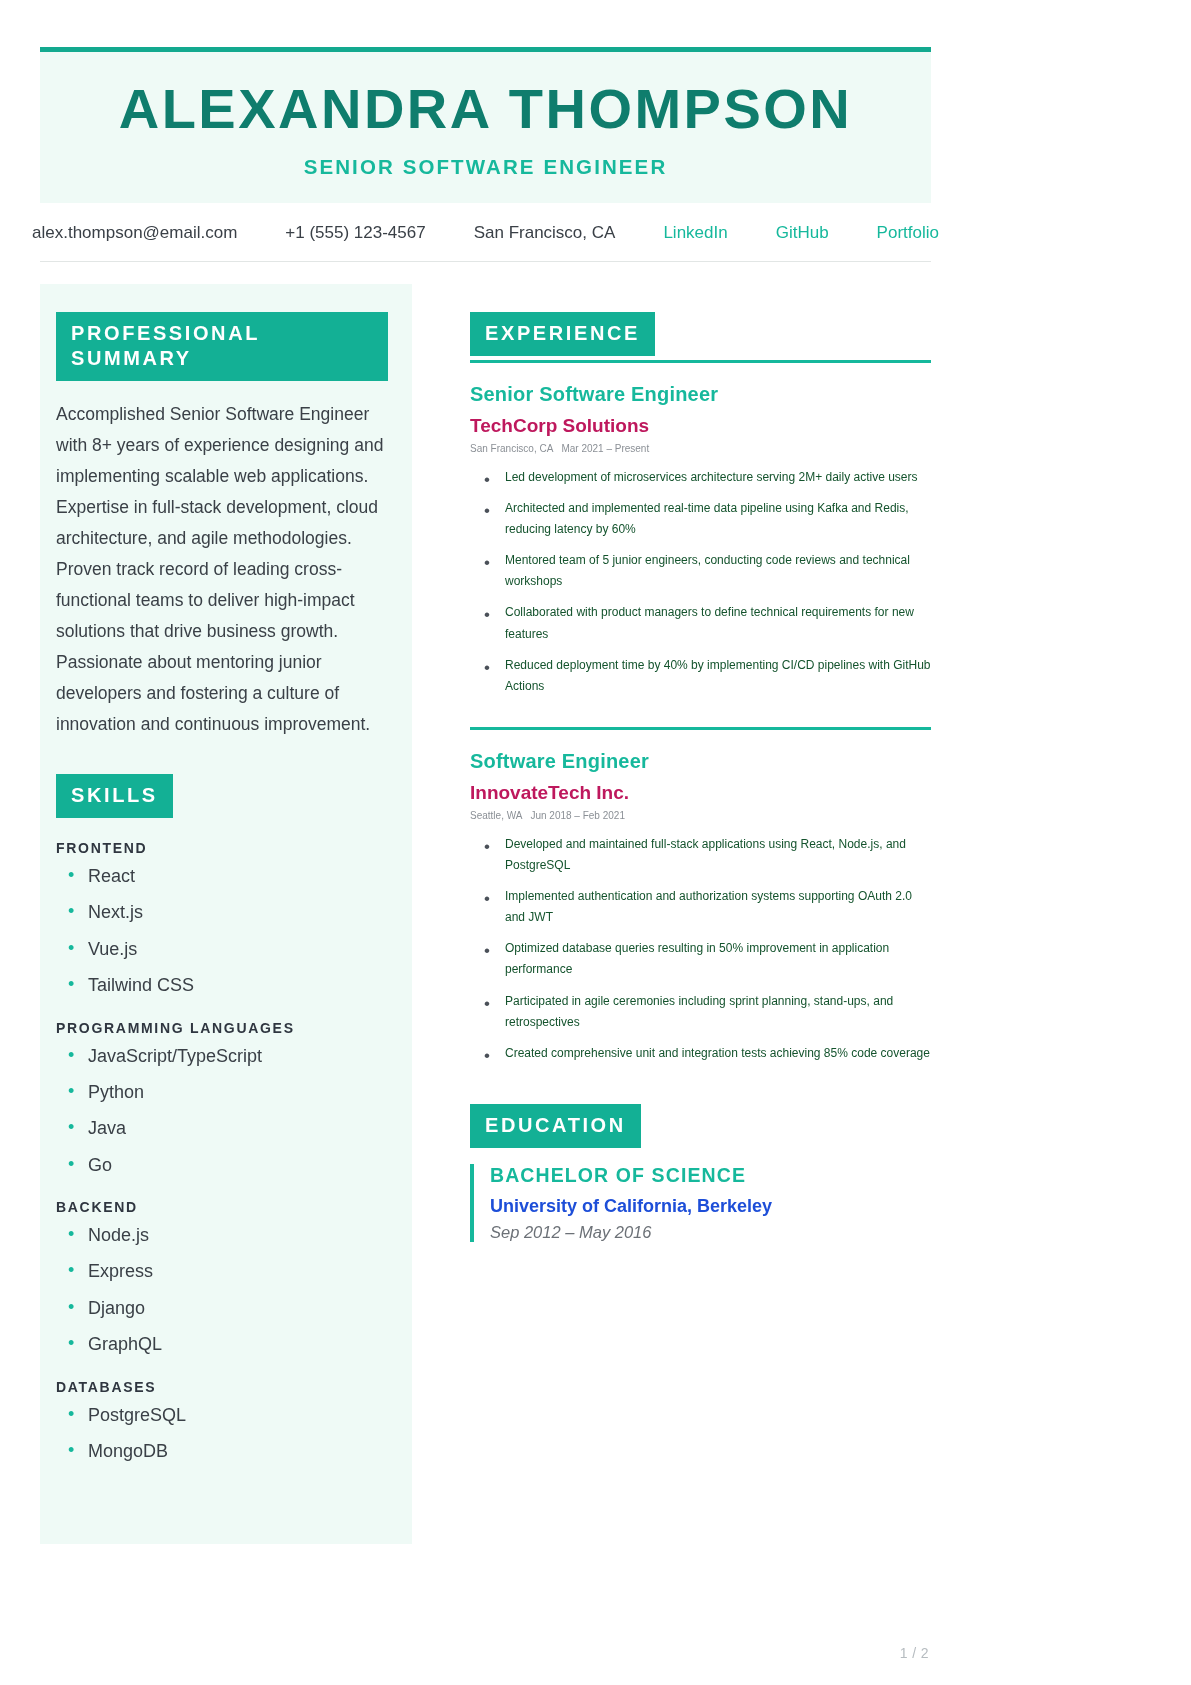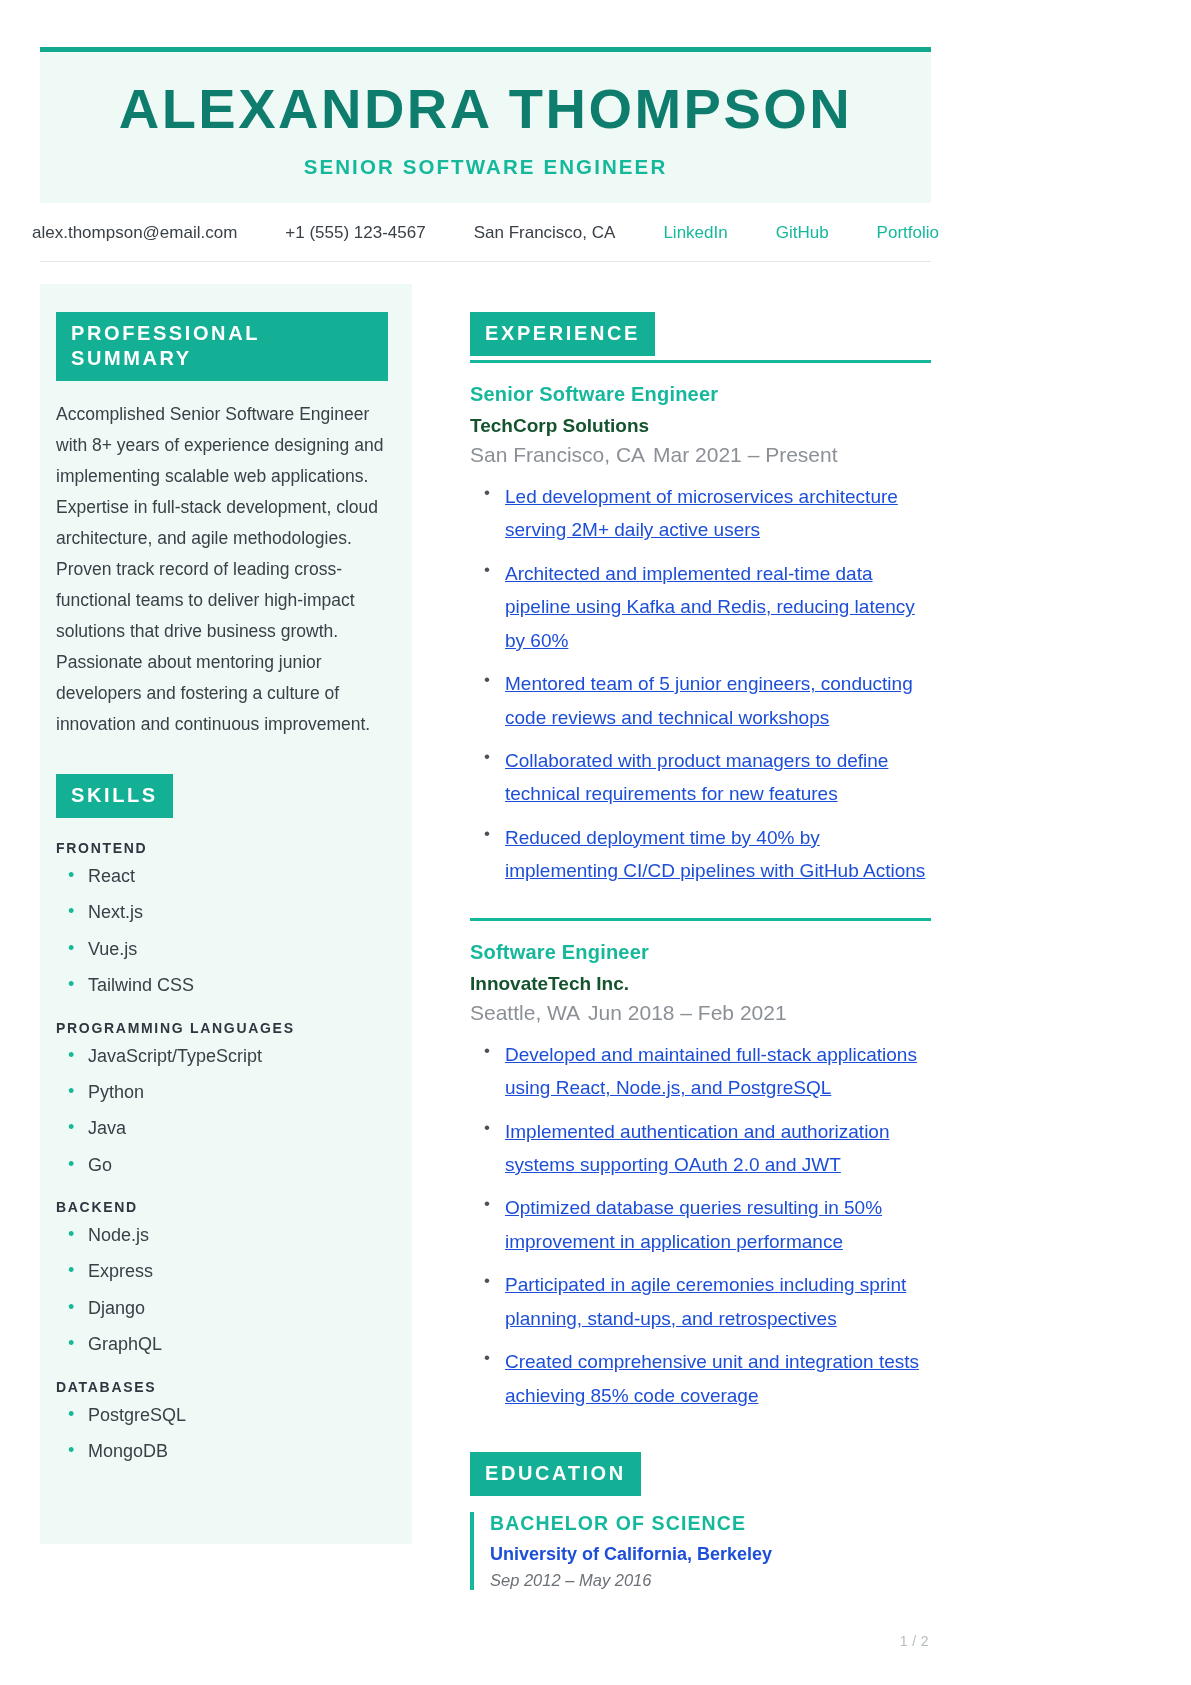--- a/index.html
+++ b/index.html
@@ -142,40 +142,39 @@
   .job-title {
     font-size: 20px;
     font-weight: bold;
     color: #16b89c;
     letter-spacing: 0.2px;
   }
   .job-company {
     margin-top: 9px;
     font-size: 19px;
     font-weight: bold;
-    color: #14532d;
+    color: #be185d;
   }
   .job-meta {
     margin-top: 6px;
-    font-size: 21px;
+    font-size: 10px;
     color: #8b9096;
   }
   .job-meta .gap { display: inline-block; width: 8px; }
   ul.bullets {
     list-style: none;
     margin-top: 13px;
   }
   ul.bullets li {
     position: relative;
-    font-size: 19px;
+    font-size: 12px;
     line-height: 1.76;
-    color: #1d4ed8;
+    color: #14532d;
     padding-left: 35px;
     margin-bottom: 10px;
-    text-decoration: underline;
   }
   ul.bullets li::before {
     content: "\2022";
     position: absolute;
     left: 14px; top: -2px;
     color: #4b5159;
     font-size: 17px;
   }
 
   
@@ -200,21 +199,21 @@
   .edu-dates {
     margin-top: 6px;
     font-size: 16.5px;
     font-style: italic;
     color: #6c7177;
   }
 
   .page-number {
     position: absolute;
     right: 42px;
-    bottom: 36px;
+    bottom: 24px;
     font-size: 14px;
     color: #b6bcc0;
     letter-spacing: 0.4px;
   }
 </style>
 </head>
 <body>
 
 <div class="page">
 

